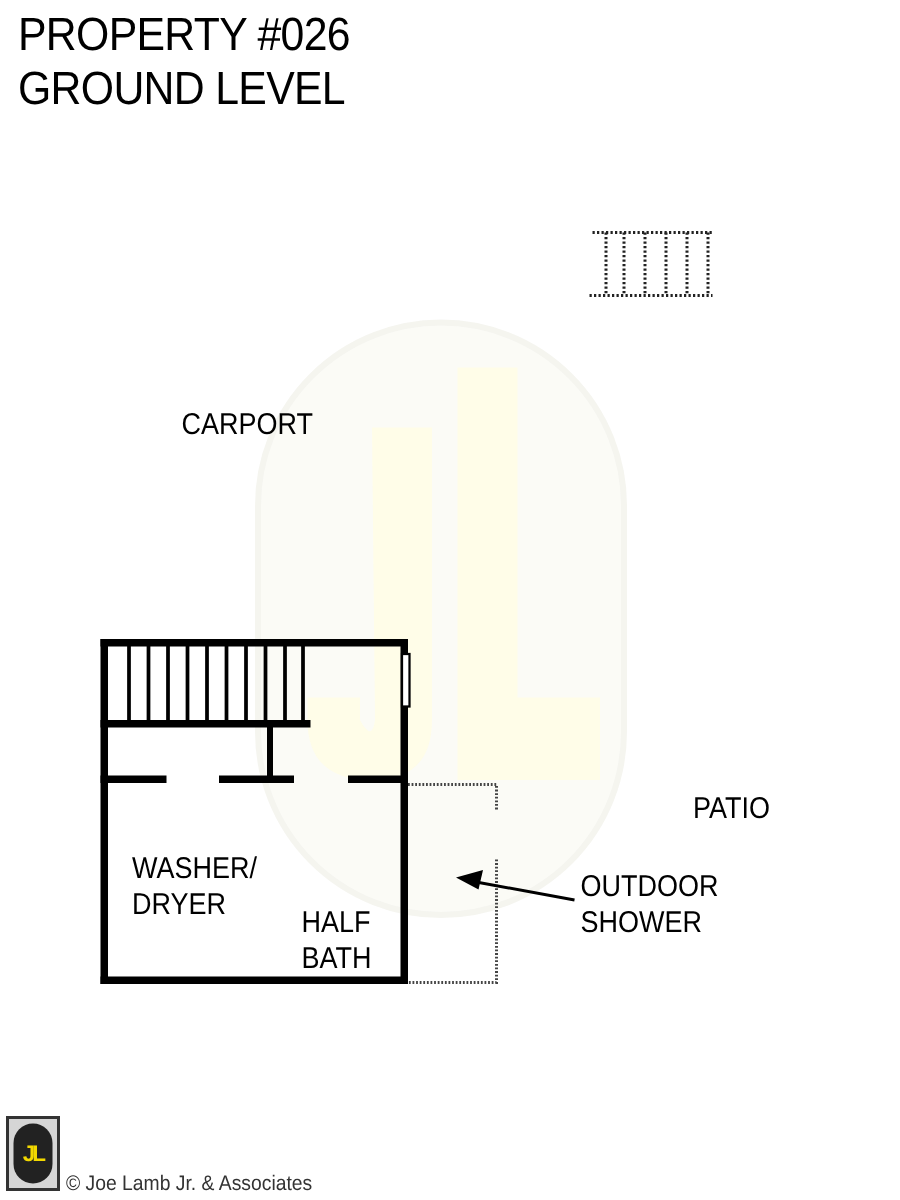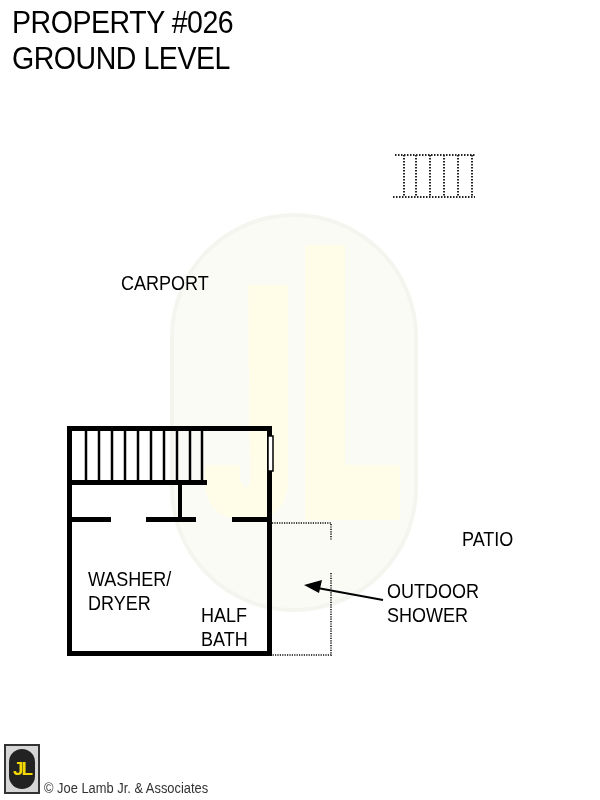--- a/index.html
+++ b/index.html
@@ -8,21 +8,21 @@
     .title { position: absolute; left: 12px; font-size: 31px; line-height: 32px;
              letter-spacing: -0.5px; transform: scaleX(0.92); transform-origin: left top; }
     .label { position: absolute; font-size: 20px; line-height: 24px;
              transform: scaleX(0.9); transform-origin: left top; white-space: nowrap; }
     svg.plan { position: absolute; left: 0; top: 0; }
     .footer { position: absolute; left: 4px; top: 744px; display: flex; align-items: flex-end; }
     .logo { width: 36px; height: 50px; border: 2px solid #333; background: #d6d6d6;
             display: flex; align-items: center; justify-content: center; box-sizing: border-box; }
     .logo-inner { width: 26px; height: 40px; border-radius: 13px; background: #222;
                   display: flex; align-items: center; justify-content: center;
-                  color: #f2d800; font-weight: bold; font-size: 19px; letter-spacing: -2px; }
+                  color: #f2d800; font-weight: bold; font-size: 15px; letter-spacing: -2px; }
     .copyright { font-size: 14px; color: #333; margin-left: 4px; margin-bottom: -2px;
                  transform: scaleX(0.92); transform-origin: left bottom; white-space: nowrap; }
   </style>
 </head>
 <body>
 
 <svg class="plan" width="600" height="800" viewBox="0 0 600 800">
 
   <g opacity="0.9">
     <rect x="172" y="215" width="244" height="395" rx="122" ry="122" fill="#fbfbf6" stroke="#f4f4ee" stroke-width="4"></rect>

